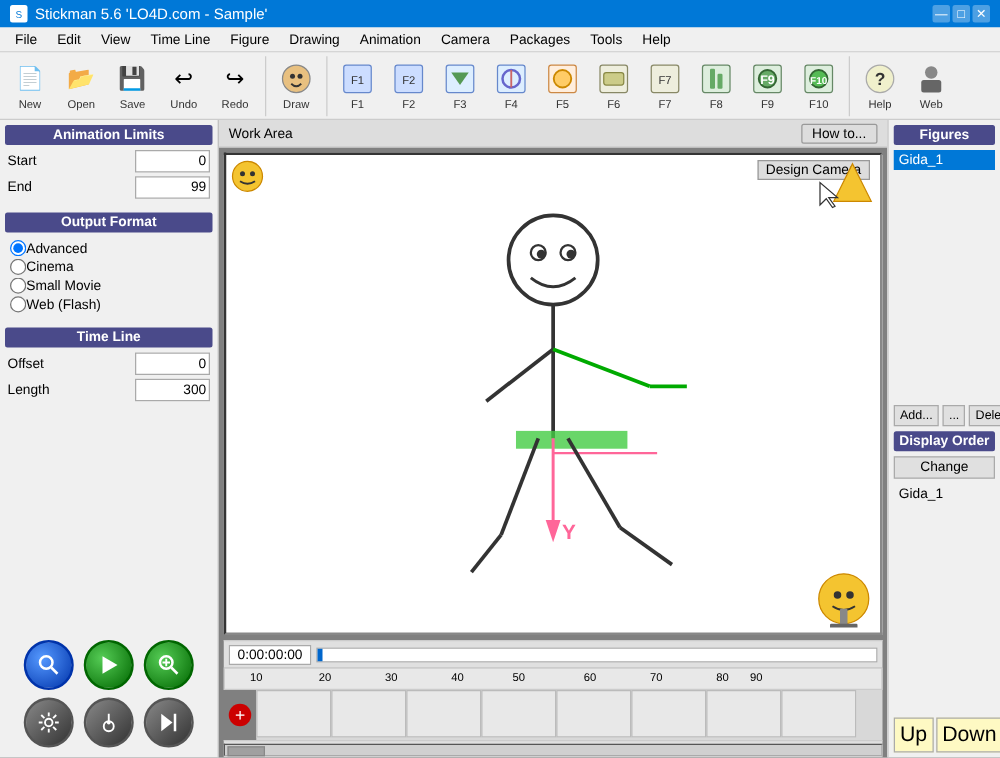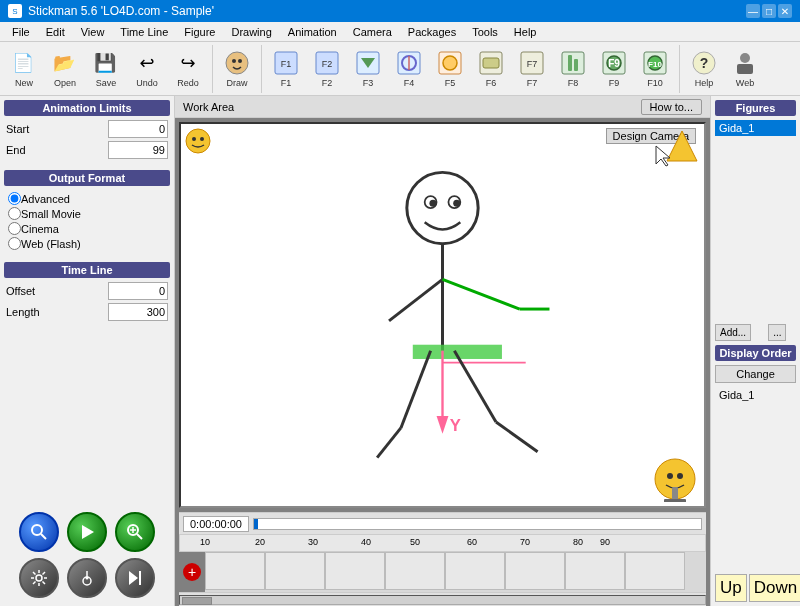--- a/index.html
+++ b/index.html
@@ -67,21 +67,21 @@
     .add-frame-btn { width: 18px; height: 18px; background: #cc0000; border-radius: 50%; color: white; display: flex; align-items: center; justify-content: center; font-size: 14px; cursor: pointer; margin: 2px 4px; }
     .frame-row { background: #d8d8d8; height: 40px; margin: 0 4px 0; display: flex; }
     .frame-cell { width: 60px; height: 38px; border: 1px solid #bbb; background: #e8e8e8; }
 
     
     .right-panel { width: 90px; background: #f0f0f0; border-left: 1px solid #ccc; display: flex; flex-direction: column; padding: 4px; }
     .figures-header { background: #4a4a8a; color: white; text-align: center; padding: 2px 4px; font-weight: bold; font-size: 11px; border-radius: 2px; margin-bottom: 4px; }
     .figures-list { flex: 0 0 auto; min-height: 200px; }
     .figure-item { padding: 2px 4px; background: #0078d7; color: white; font-size: 11px; cursor: pointer; margin-bottom: 1px; }
     .figure-item.selected { background: #0078d7; }
-    .figure-btns { display: flex; gap: 17px; margin: 4px 0; }
+    .figure-btns { display: flex; gap: 3px; margin: 4px 0; }
     .fig-btn { flex: 1; padding: 2px 4px; font-size: 10px; background: #e0e0e0; border: 1px solid #aaa; cursor: pointer; text-align: center; }
     .display-order-header { background: #4a4a8a; color: white; text-align: center; padding: 2px 4px; font-size: 11px; font-weight: bold; border-radius: 2px; margin-bottom: 4px; }
     .change-btn { width: 100%; padding: 2px 4px; font-size: 11px; background: #e0e0e0; border: 1px solid #aaa; cursor: pointer; text-align: center; margin-bottom: 4px; }
     .order-item { padding: 2px 4px; font-size: 11px; margin-bottom: 1px; }
     .updown-btns { display: flex; gap: 2px; margin-top: auto; }
     .ud-btn { flex: 1; padding: 3px 4px; font-size: 17px; background: #fef9c3; border: 1px solid #aaa; cursor: pointer; text-align: center; }
 
     
     .h-scrollbar { height: 14px; background: #e0e0e0; border-top: 1px solid #ccc; display: flex; align-items: center; margin: 0 4px; }
     .scrollbar-track { flex: 1; height: 10px; background: #d0d0d0; border: 1px inset #aaa; position: relative; }
@@ -287,25 +287,25 @@
 
     <div class="panel-section">
       <div class="section-header">Output Format</div>
       <div class="radio-group">
         <label class="radio-item">
           <input type="radio" name="output" checked="" style="">
           <span class="radio-label">Advanced</span>
         </label>
         <label class="radio-item">
           <input type="radio" name="output" style="">
-          <span class="radio-label">Small Movie</span>
+          <span class="radio-label">Cinema</span>
         </label>
         <label class="radio-item">
           <input type="radio" name="output" style="">
-          <span class="radio-label">Cinema</span>
+          <span class="radio-label">Small Movie</span>
         </label>
         <label class="radio-item">
           <input type="radio" name="output" style="">
           <span class="radio-label">Web (Flash)</span>
         </label>
       </div>
     </div>
 
     <div class="panel-section">
       <div class="section-header">Time Line</div>

